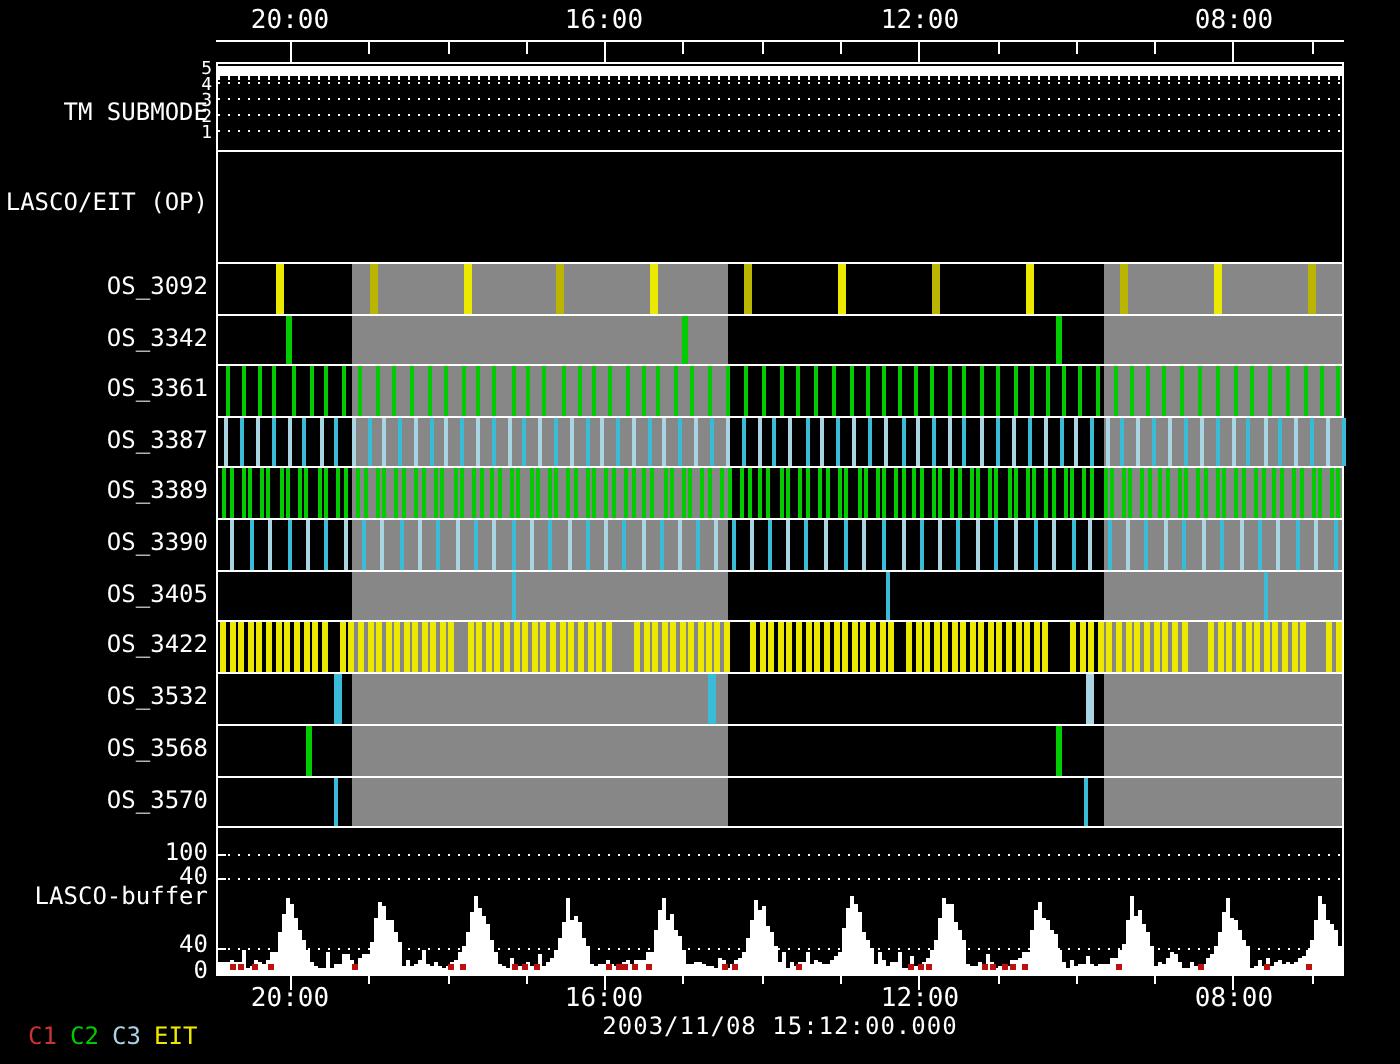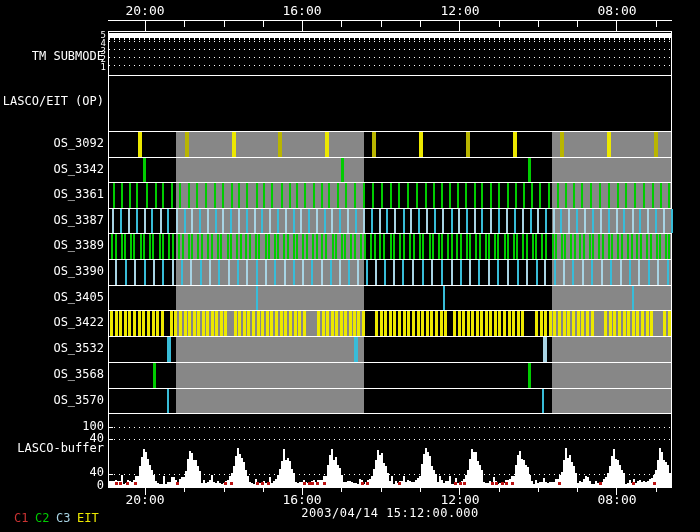--- a/index.html
+++ b/index.html
@@ -900,14 +900,14 @@
       <div style="left: 656px; top: 488px; width: 1px; height: 4px; background: rgb(255, 255, 255);"></div>
       <div style="left: 115px; top: 492px; width: 60px; text-align: center; font-size: 13px; color: rgb(255, 255, 255);">20:00</div>
       <div style="left: 272px; top: 492px; width: 60px; text-align: center; font-size: 13px; color: rgb(255, 255, 255);">16:00</div>
       <div style="left: 430px; top: 492px; width: 60px; text-align: center; font-size: 13px; color: rgb(255, 255, 255);">12:00</div>
       <div style="left: 587px; top: 492px; width: 60px; text-align: center; font-size: 13px; color: rgb(255, 255, 255);">08:00</div>
       <div style="left: 14px; top: 511px; font-size: 12px; color: rgb(204, 51, 51); white-space: pre;">C1</div>
       <div style="left: 35px; top: 511px; font-size: 12px; color: rgb(0, 204, 0); white-space: pre;">C2</div>
       <div style="left: 56px; top: 511px; font-size: 12px; color: rgb(168, 212, 228); white-space: pre;">C3</div>
       <div style="left: 77px; top: 511px; font-size: 12px; color: rgb(236, 232, 0); white-space: pre;">EIT</div>
     </div>
-  <div class="date-label">2003/04/14 15:12:00.000</div>
+  <div class="date-label">2003/11/08 15:12:00.000</div>
 </div>
 
 </body></html>

